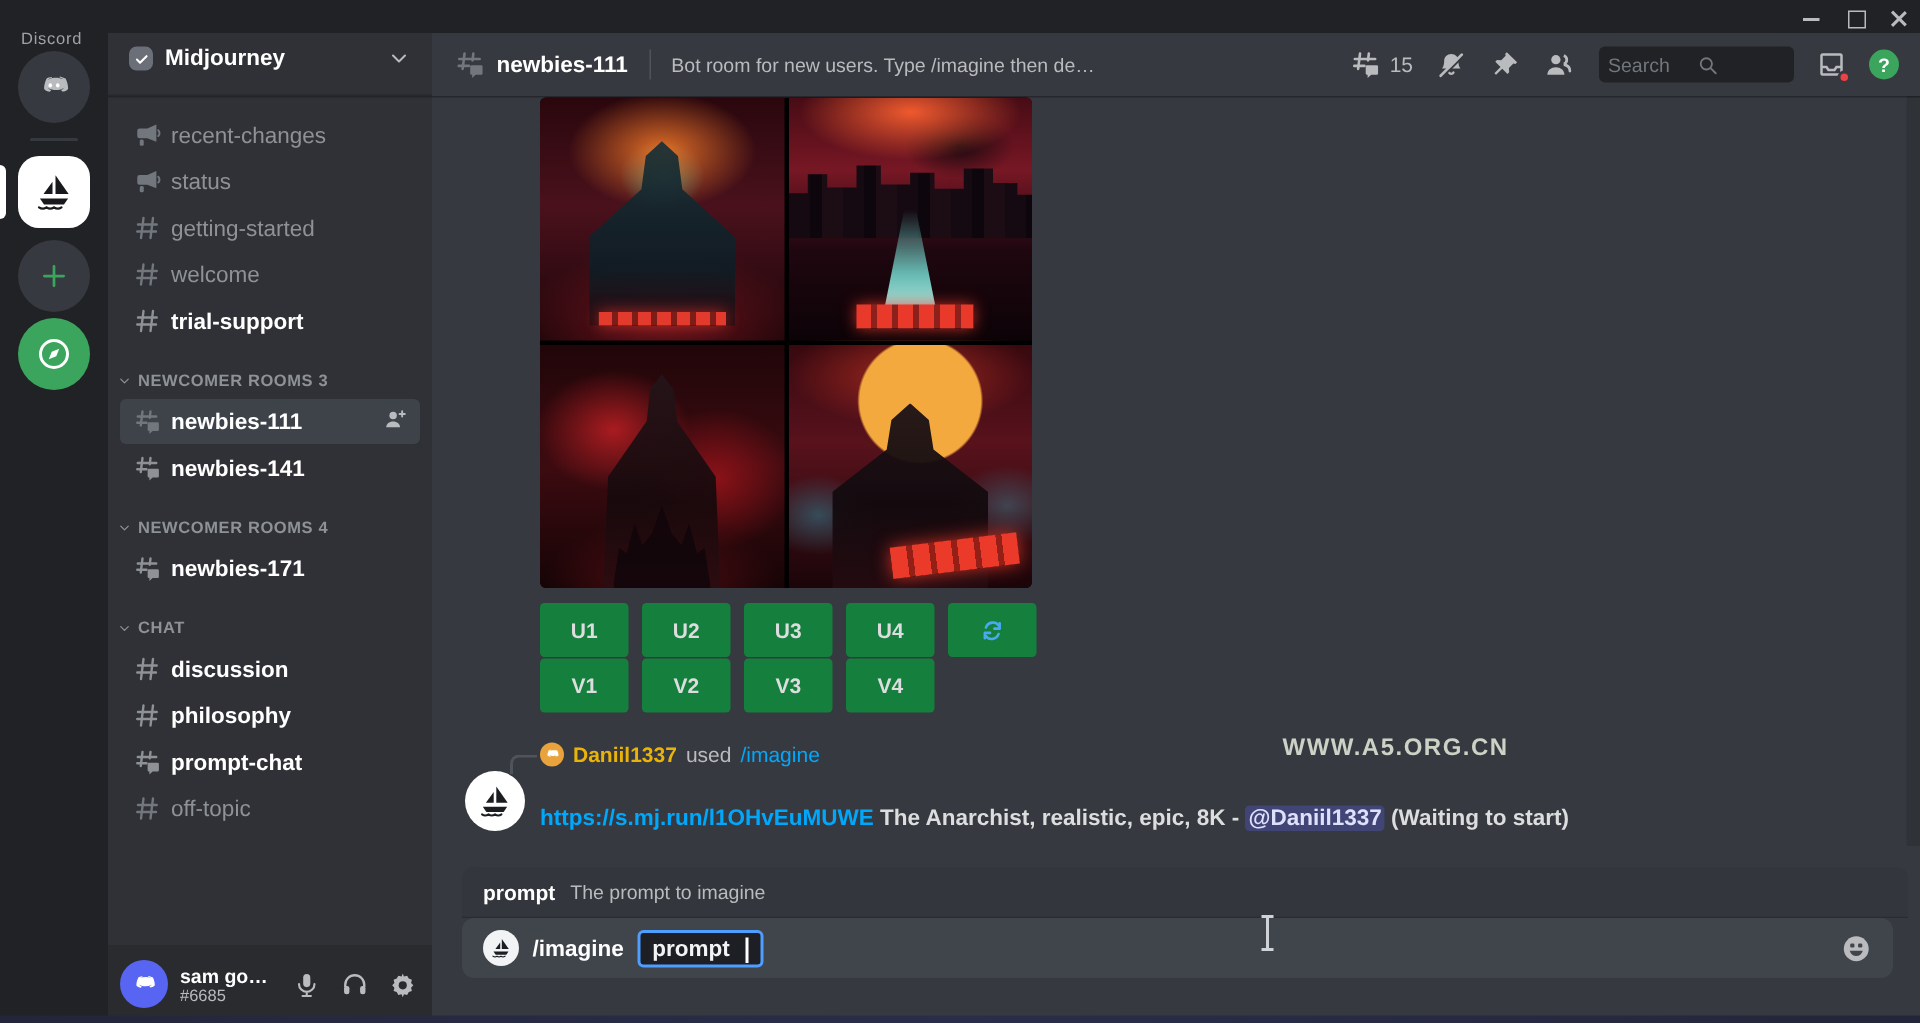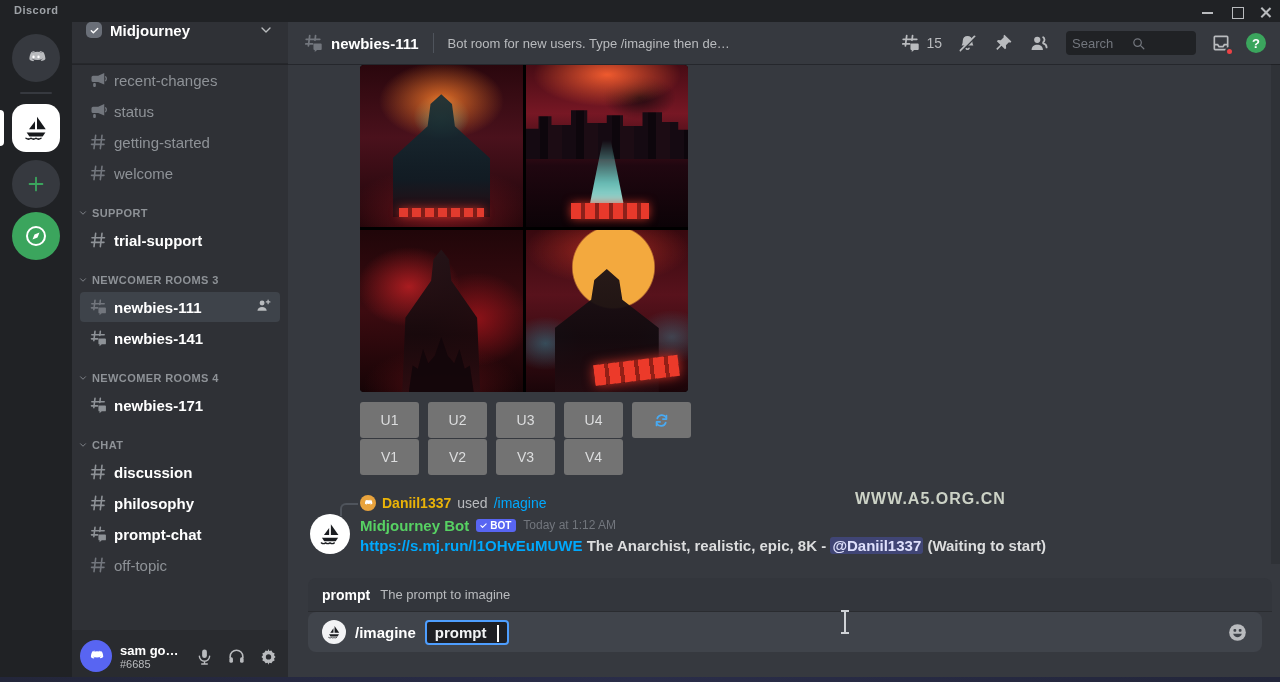--- a/index.html
+++ b/index.html
@@ -1,49 +1,49 @@
 <!DOCTYPE html>
 <html><head>
 <meta charset="utf-8">
 <style>
   * { margin:0; padding:0; box-sizing:border-box; }
   html,body { width:1280px; height:682px; overflow:hidden; background:#36393f;
     font-family:"Liberation Sans", sans-serif; -webkit-font-smoothing:antialiased; }
 
   
   .titlebar { position:absolute; left:0; top:0; width:1280px; height:22px; background:#202225; z-index:50; }
-  .app-name { position:absolute; left:14px; top:4px; font-size:11px; font-weight:bold; color:#9fa3a8; letter-spacing:.5px; }
+  .app-name { position:absolute; left:14px; top:20px; font-size:11px; font-weight:normal; color:#9fa3a8; letter-spacing:.5px; }
   .win-btn { position:absolute; top:6px; width:18px; height:12px; cursor:pointer; }
   .wb-min { left:1200px; } .wb-min::after{ content:""; position:absolute; left:2px; top:6px; width:11px; height:1.5px; background:#b9bbbe; }
   .wb-max { left:1230px; } .wb-max::after{ content:""; position:absolute; left:2px; top:1px; width:10px; height:10px; border:1.5px solid #b9bbbe; }
   .wb-close { left:1258px; }
   .wb-close::before,.wb-close::after{ content:""; position:absolute; left:7px; top:0; width:1.5px; height:13px; background:#b9bbbe; }
   .wb-close::before{ transform:rotate(45deg);} .wb-close::after{ transform:rotate(-45deg);}
 
   
   .rail { position:absolute; left:0; top:22px; width:72px; height:660px; background:#202225; z-index:10; }
   .rail-item { position:absolute; left:12px; width:48px; height:48px; border-radius:50%; background:#36393f;
     display:flex; align-items:center; justify-content:center; cursor:pointer; }
   .rail-home { top:12px; color:#b9bbbe; }
   .rail-divider { position:absolute; left:20px; top:70px; width:32px; height:2px; background:#36393f; border-radius:1px; }
   .rail-server { top:82px; background:#ffffff; border-radius:14px; color:#17191c; }
   .rail-pill { position:absolute; left:0; top:88px; width:4px; height:36px; background:#ffffff; border-radius:0 4px 4px 0; }
   .rail-add { top:138px; color:#3ba55d; }
   .rail-explore { top:190px; background:#3ba55d; color:#ffffff; }
 
   
   .sidebar { position:absolute; left:72px; top:22px; width:216px; height:660px; background:#2f3136; z-index:9; }
-  .server-header { position:relative; height:42px; border-bottom:1px solid #26282c; display:flex; align-items:flex-start;
-    padding:0 14px; cursor:pointer; box-shadow:0 1px 0 rgba(0,0,0,.25); }
+  .server-header { position:relative; height:42px; border-bottom:1px solid #26282c; display:flex; align-items:flex-end;
+    padding:16px 14px; cursor:pointer; box-shadow:0 1px 0 rgba(0,0,0,.25); }
   .verified-badge { width:16px; height:16px; border-radius:5px; background:#6a6f78; color:#fff;
     display:flex; align-items:center; justify-content:center; margin-right:8px; flex:none; }
   .server-name { color:#ffffff; font-size:15px; font-weight:bold; flex:1; }
   .server-chevron { color:#b9bbbe; }
 
-  .channel-list { position:absolute; top:42px; left:0; right:0; bottom:52px; overflow:hidden; }
+  .channel-list { position:absolute; top:42px; left:0; right:0; bottom:52px; overflow:hidden; padding-top:10px; }
   .cat { display:flex; align-items:center; gap:4px; padding:0 8px 0 6px; height:22px; margin-top:14px;
     color:#8e9297; font-size:11px; font-weight:bold; letter-spacing:.4px; cursor:pointer; }
   .ch { position:relative; display:flex; align-items:center; gap:6px; height:30px; margin:1px 8px; padding:0 8px;
     border-radius:4px; color:#8e9297; font-size:15px; cursor:pointer; }
   .ch .ch-icon { flex:none; width:20px; height:20px; display:flex; align-items:center; justify-content:center; color:#72767d; }
   .ch .ch-label { white-space:nowrap; overflow:hidden; text-overflow:ellipsis; flex:1; }
   .ch.unread { color:#ffffff; font-weight:600; }
   .ch.unread .ch-icon { color:#8e9297; }
   .ch.selected { background:#3e434a; color:#ffffff; font-weight:600; }
   .ch .trailing { flex:none; color:#b9bbbe; }
@@ -119,21 +119,21 @@
       radial-gradient(ellipse 30% 22% at 12% 70%, rgba(52,140,160,.5), rgba(52,140,160,0) 75%),
       radial-gradient(ellipse 30% 22% at 90% 66%, rgba(70,150,170,.4), rgba(70,150,170,0) 75%),
       linear-gradient(180deg,#37090f 0%,#58121c 40%,#1a0509 100%); }
   .art4 i.fig { left:18%; top:24%; width:64%; height:76%; background:linear-gradient(180deg,#1c1216 0%,#120a0e 55%,#230b10 100%);
       clip-path:polygon(50% 0,62% 9%,65% 25%,100% 48%,100% 100%,0 100%,0 48%,35% 25%,38% 9%); opacity:.95; }
   .art4 i.txt { right:6%; bottom:7%; width:52%; height:13%; transform:rotate(-7deg);
       background:repeating-linear-gradient(90deg,#ec3a2a 0 11px,#931f16 11px 15px); box-shadow:0 0 12px rgba(236,58,42,.8); }
 
   
   .btn-row { position:absolute; left:72px; display:flex; gap:9px; }
-  .uv-btn { width:59px; height:36px; background:#737373; border-radius:3px; color:#dcddde; font-size:14px; font-weight:400;
+  .uv-btn { width:59px; height:36px; background:#15803d; border-radius:3px; color:#dcddde; font-size:14px; font-weight:700;
     display:flex; align-items:center; justify-content:center; cursor:pointer; border:none; }
   .refresh-btn { color:#49aaf2; }
 
   
   .reply-spine { position:absolute; left:52px; top:439px; width:18px; height:13px;
     border-left:2px solid #4f545c; border-top:2px solid #4f545c; border-top-left-radius:6px; }
   .reply-row { position:absolute; left:72px; top:431px; height:16px; display:flex; align-items:center; gap:6px; font-size:14px; }
   .mini-avatar { width:16px; height:16px; border-radius:50%; background:#e8a33d; color:#fff;
     display:flex; align-items:center; justify-content:center; cursor:pointer; flex:none; }
   .reply-user { color:#eab308; font-weight:600; cursor:pointer; }
@@ -266,28 +266,20 @@
         </span>
         <span class="ch-label">getting-started</span>
       </div>
       <div class="ch">
         <span class="ch-icon">
           <svg width="20" height="20" viewBox="0 0 24 24" fill="none" xmlns="http://www.w3.org/2000/svg">
             <path d="M9.2 4L7.2 20M16.8 4l-2 16M4.8 9.2h15M4.2 14.8h15" stroke="currentColor" stroke-width="1.9" stroke-linecap="round"></path>
           </svg>
         </span>
         <span class="ch-label">welcome</span>
-      </div>
-      <div class="cat">
-        <span style="display:flex">
-          <svg width="10" height="10" viewBox="0 0 24 24" fill="none" xmlns="http://www.w3.org/2000/svg">
-            <path d="M6 9l6 6 6-6" stroke="currentColor" stroke-width="2" stroke-linecap="round" stroke-linejoin="round"></path>
-          </svg>
-        </span>
-        <span>SUPPORT</span>
       </div>
       <div class="ch unread">
         <span class="ch-icon">
           <svg width="20" height="20" viewBox="0 0 24 24" fill="none" xmlns="http://www.w3.org/2000/svg">
             <path d="M9.2 4L7.2 20M16.8 4l-2 16M4.8 9.2h15M4.2 14.8h15" stroke="currentColor" stroke-width="1.9" stroke-linecap="round"></path>
           </svg>
         </span>
         <span class="ch-label">trial-support</span>
       </div>
       <div class="cat">
@@ -549,32 +541,20 @@
     <div class="bot-avatar">
         <span id="ic-botavatar" style="color: rgb(27, 29, 33); display: flex;">
           <svg width="26" height="26" viewBox="0 0 24 24" fill="none" xmlns="http://www.w3.org/2000/svg">
             <path d="M12.8 3v10h7L12.8 3z" fill="currentColor"></path>
             <path d="M11.2 6.5V13H6.4l4.8-6.5z" fill="currentColor"></path>
             <path d="M4.5 15.5h15l-2.2 3.2H6.7l-2.2-3.2z" fill="currentColor"></path>
             <path d="M4 20.2c1.3.9 2.7.9 4 0 1.3.9 2.7.9 4 0 1.3.9 2.7.9 4 0" stroke="currentColor" stroke-width="1.2" stroke-linecap="round" <="" svg=""></path>
           </svg>
         </span>
       </div>
-    <div class="author-row">
-      <span class="bot-name">Midjourney Bot</span>
-      <span class="bot-badge">
-          <span id="ic-botcheck" style="color: rgb(255, 255, 255); display: flex;">
-            <svg width="9" height="9" viewBox="0 0 24 24" fill="none" xmlns="http://www.w3.org/2000/svg">
-              <path d="M5 12.5l4.5 4.5L19 7.5" stroke="currentColor" stroke-width="3" stroke-linecap="round" stroke-linejoin="round"></path>
-            </svg>
-          </span>
-          <span>BOT</span>
-        </span>
-      <span class="msg-time">Today at 1:12 AM</span>
-    </div>
     <div class="msg-content"><span class="msg-link">https://s.mj.run/l1OHvEuMUWE</span><span> The Anarchist, realistic, epic, 8K</span><span> - </span><span class="mention">@Daniil1337</span><span> (Waiting to start)</span></div>
 
     <div class="watermark">WWW.A5.ORG.CN</div>
 
     <div class="autocomplete">
       <span class="ac-option">prompt</span>
       <span class="ac-desc">The prompt to imagine</span>
     </div>
 
     <div class="input-box">

